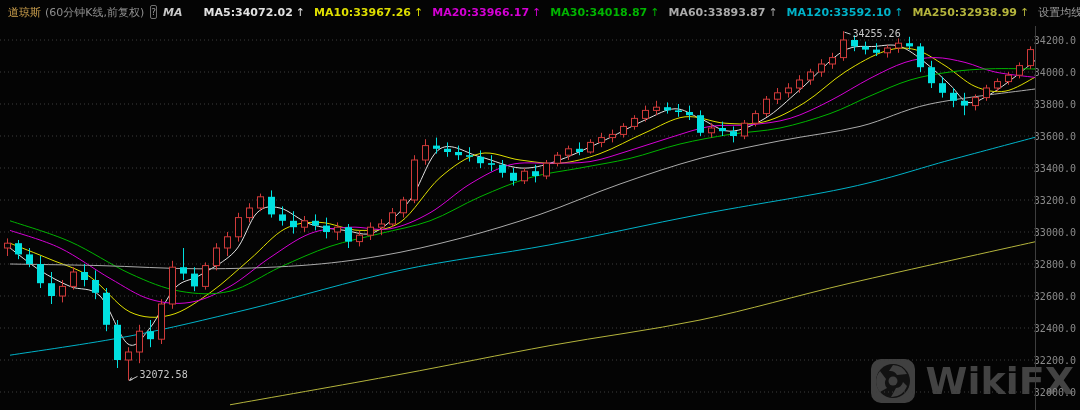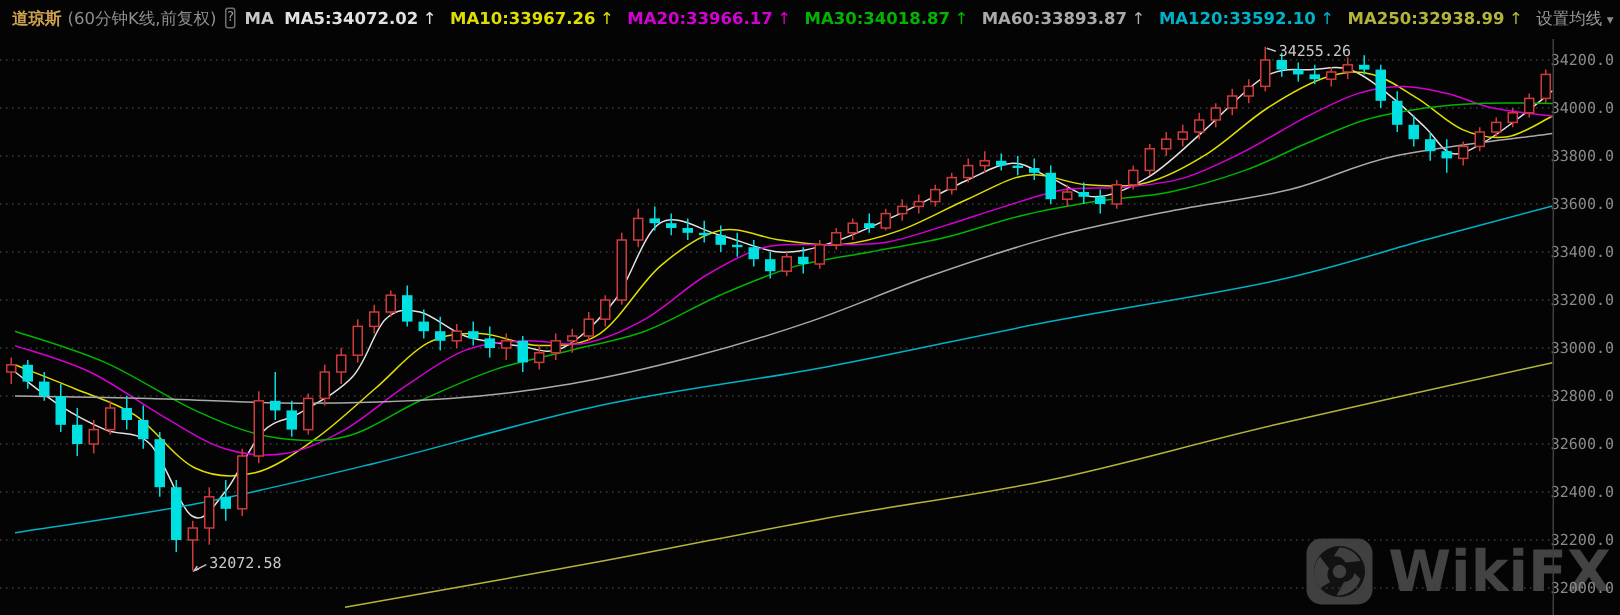--- a/index.html
+++ b/index.html
@@ -1,25 +1,25 @@
 <!DOCTYPE html>
 <html><head>
 <meta charset="utf-8">
 <style>
   html,body{margin:0;padding:0;background:#000;}
   #app{position:relative;width:1080px;height:410px;background:#040404;overflow:hidden;
        font-family:"DejaVu Sans","Liberation Sans",sans-serif;}
   
   #header{position:absolute;top:0;left:0;right:0;height:24px;display:flex;align-items:center;
           padding-left:8px;font-size:11px;white-space:nowrap;z-index:5;}
-  #symbol{color:#cfa24e;font-weight:bold;margin-right:4px;}
+  #symbol{color:#cfa24e;font-weight:normal;margin-right:4px;}
   #subtitle{color:#8f8f8f;margin-right:6px;}
   #help-box{display:inline-flex;align-items:center;justify-content:center;width:12px;height:12px;
             border:1px solid #6f6f6f;border-radius:2px;color:#9a9a9a;font-size:9px;margin-right:6px;cursor:pointer;}
-  #ma-label{color:#c8c8c8;margin-right:7px;font-weight:bold;}
+  #ma-label{color:#c8c8c8;margin-right:21px;font-weight:bold;font-style:italic;}
   .ma-item{margin-right:9px;font-weight:bold;letter-spacing:0;}
   .ma-item .arr{margin-left:3px;font-weight:normal;}
   #spacer{flex:1;}
   #settings{color:#9a9a9a;margin-right:20px;cursor:pointer;}
   #settings .caret{font-size:9px;margin-left:3px;color:#8a8a8a;}
   
   #chart-svg{position:absolute;left:0;top:0;z-index:2;}
   
   #watermark{position:absolute;right:6px;bottom:6px;display:flex;align-items:center;gap:10px;
              z-index:1;opacity:.9;}

